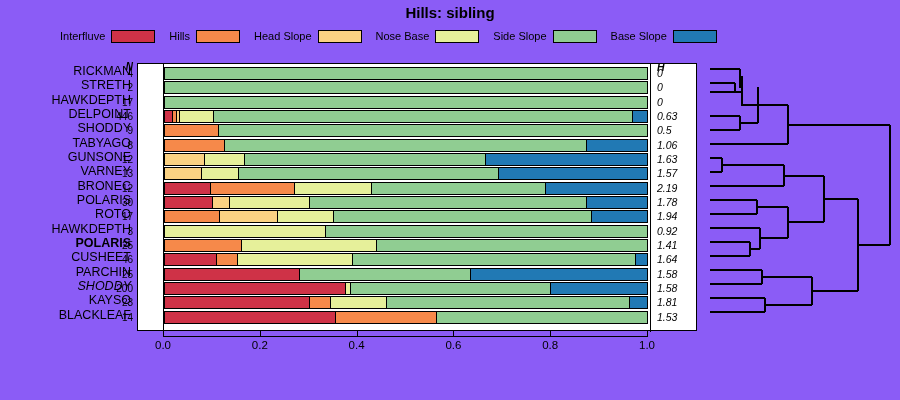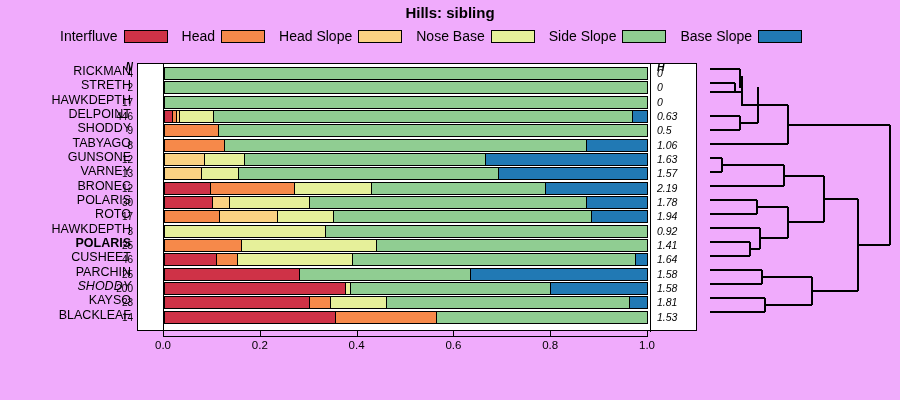--- a/index.html
+++ b/index.html
@@ -4,21 +4,21 @@
 <style>
   html, body {
     margin: 0;
     padding: 0;
     background: #ffffff;
   }
   #page {
     position: relative;
     width: 900px;
     height: 400px;
-    background: #f0abfc;
+    background: #8b5cf6;
     font-family: "Liberation Sans", sans-serif;
     overflow: hidden;
   }
 
   
   #chart-title {
     position: absolute;
     left: 0;
     top: 4px;
     width: 900px;
@@ -42,21 +42,21 @@
     justify-content: flex-start;
   }
   .legend-entry {
     display: flex;
     flex-direction: row;
     align-items: center;
     margin-right: 14px;
     white-space: nowrap;
   }
   .legend-label {
-    font-size: 14px;
+    font-size: 11px;
     color: #000;
     margin-right: 6px;
   }
   .legend-swatch {
     width: 44px;
     height: 13px;
     border: 1px solid #000;
     box-sizing: border-box;
   }
 
@@ -234,21 +234,21 @@
 <div id="page">
 
   <div id="chart-title">Hills: sibling</div>
 
   <div id="legend">
       <div class="legend-entry">
         <span class="legend-label">Interfluve</span>
         <span class="legend-swatch" style="background: rgb(207, 50, 71);"></span>
       </div>
       <div class="legend-entry">
-        <span class="legend-label">Head</span>
+        <span class="legend-label">Hills</span>
         <span class="legend-swatch" style="background: rgb(246, 137, 74);"></span>
       </div>
       <div class="legend-entry">
         <span class="legend-label">Head Slope</span>
         <span class="legend-swatch" style="background: rgb(251, 210, 131);"></span>
       </div>
       <div class="legend-entry">
         <span class="legend-label">Nose Base</span>
         <span class="legend-swatch" style="background: rgb(230, 240, 154);"></span>
       </div>

